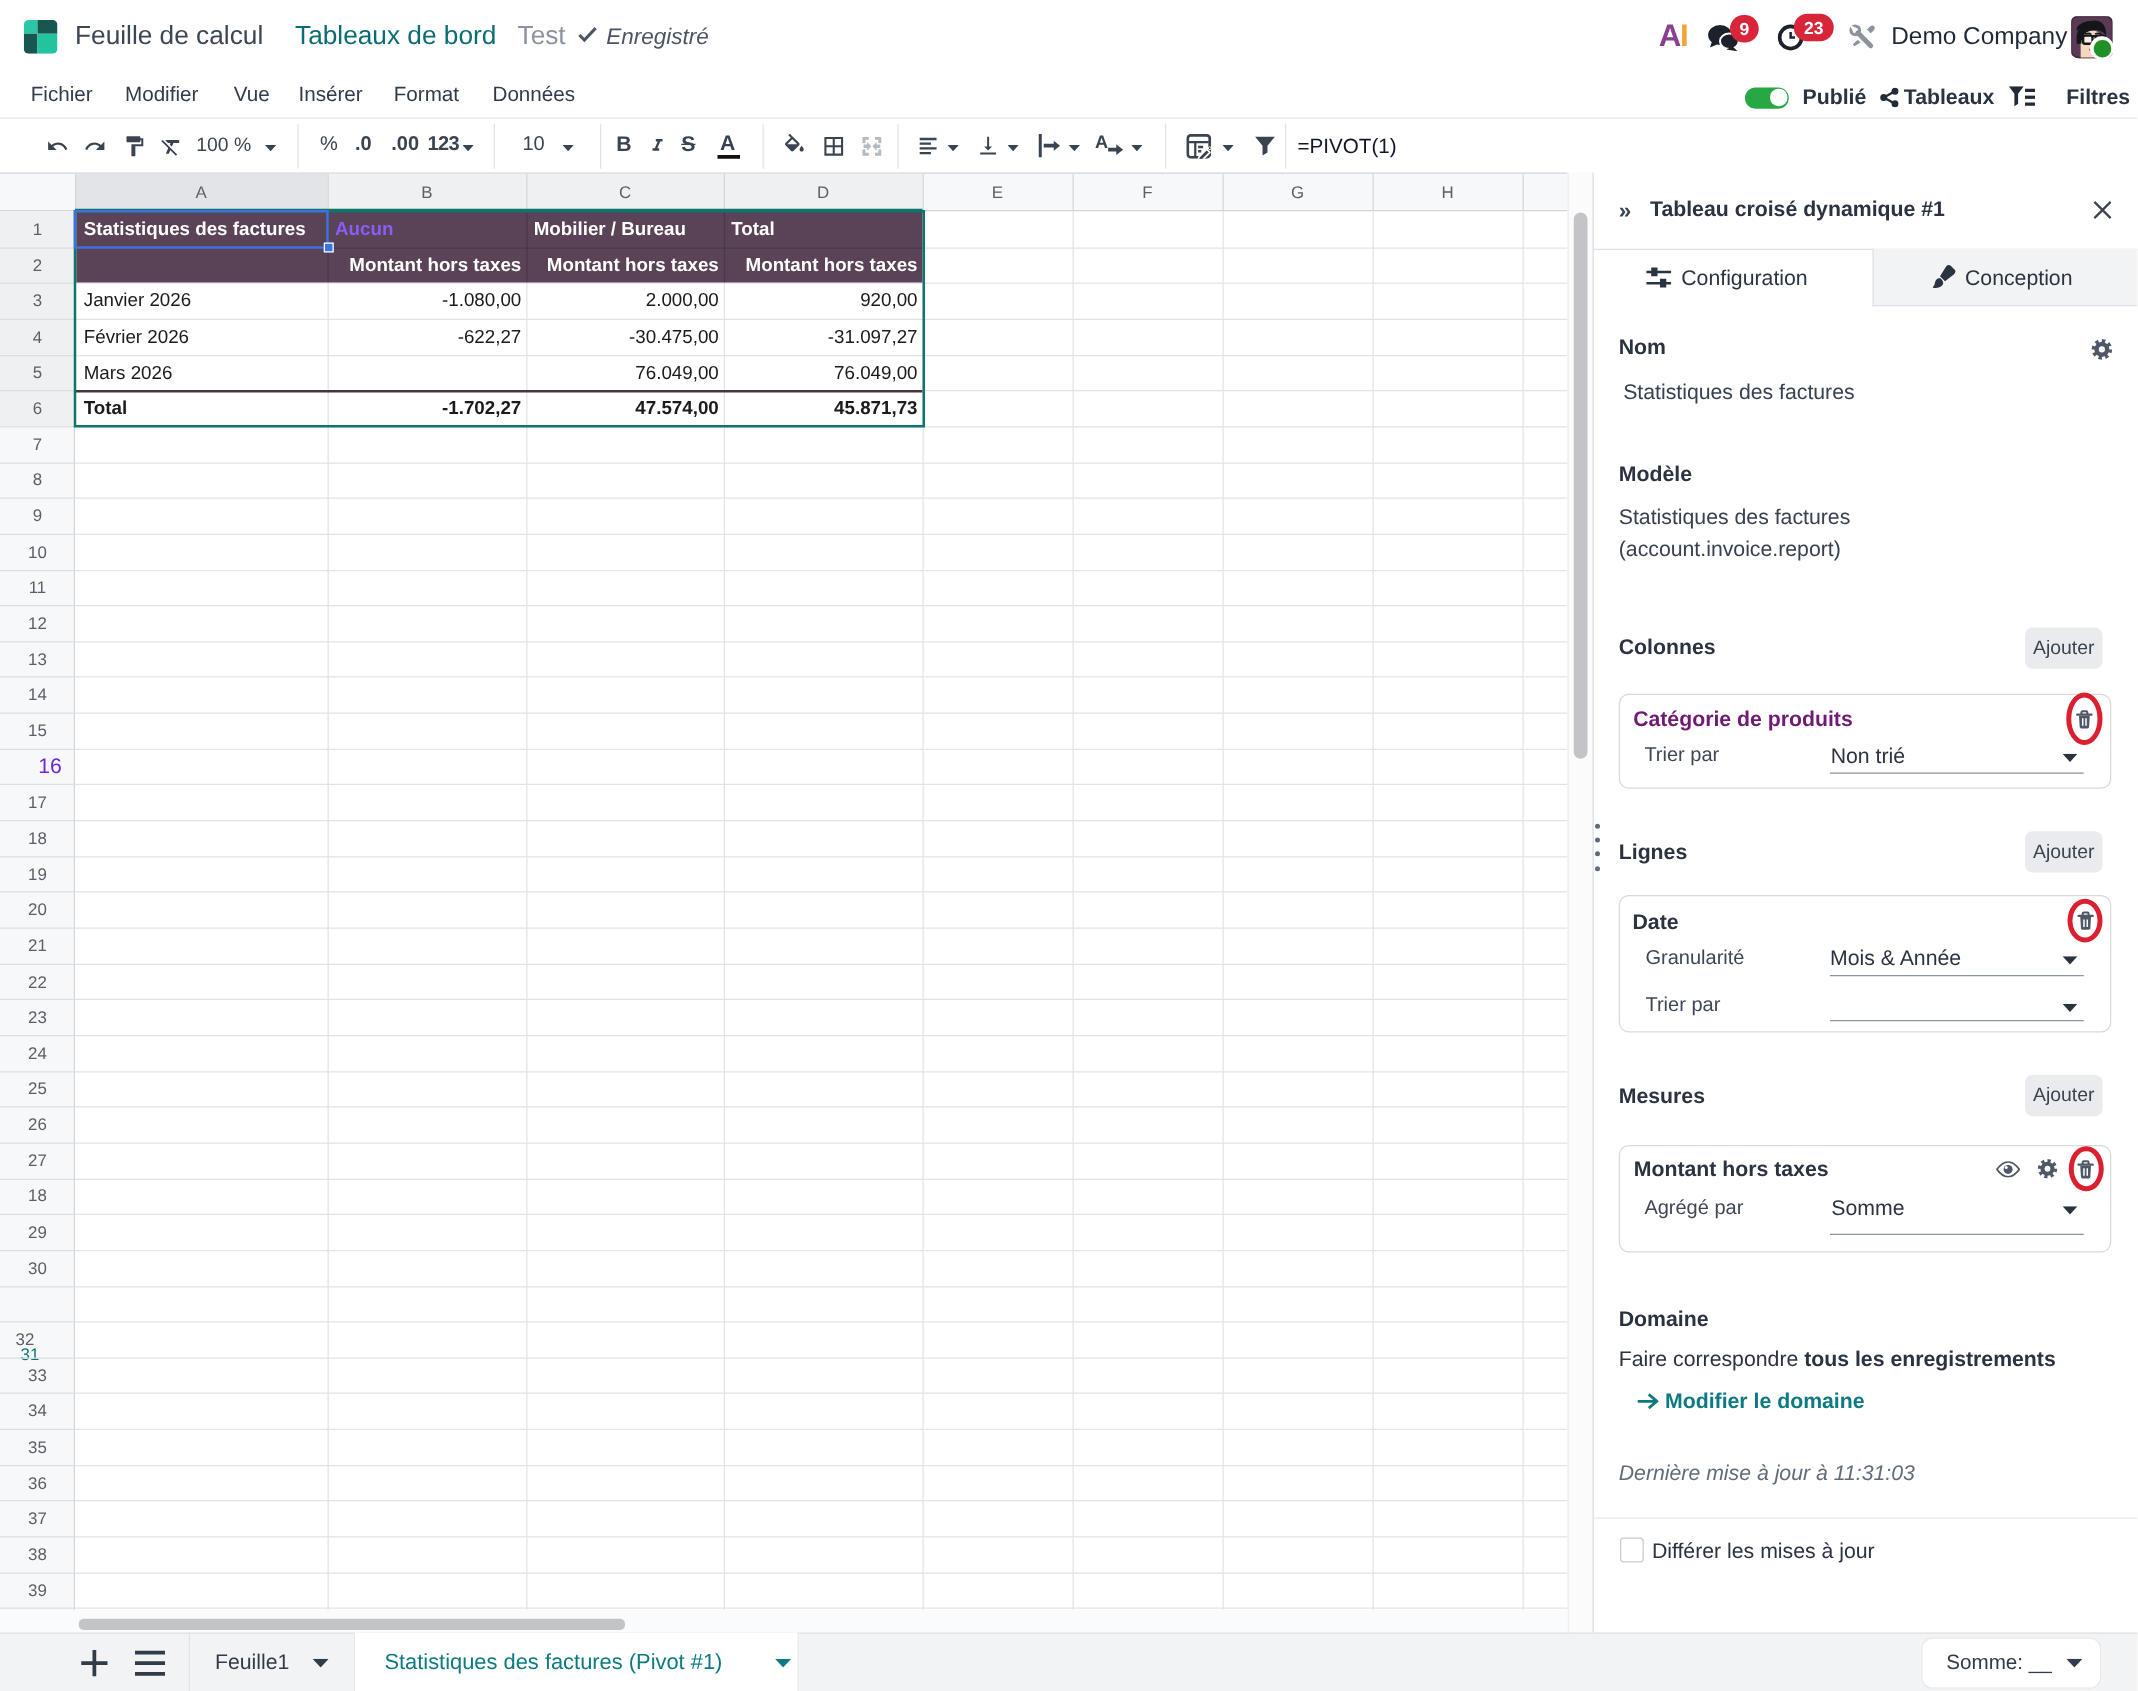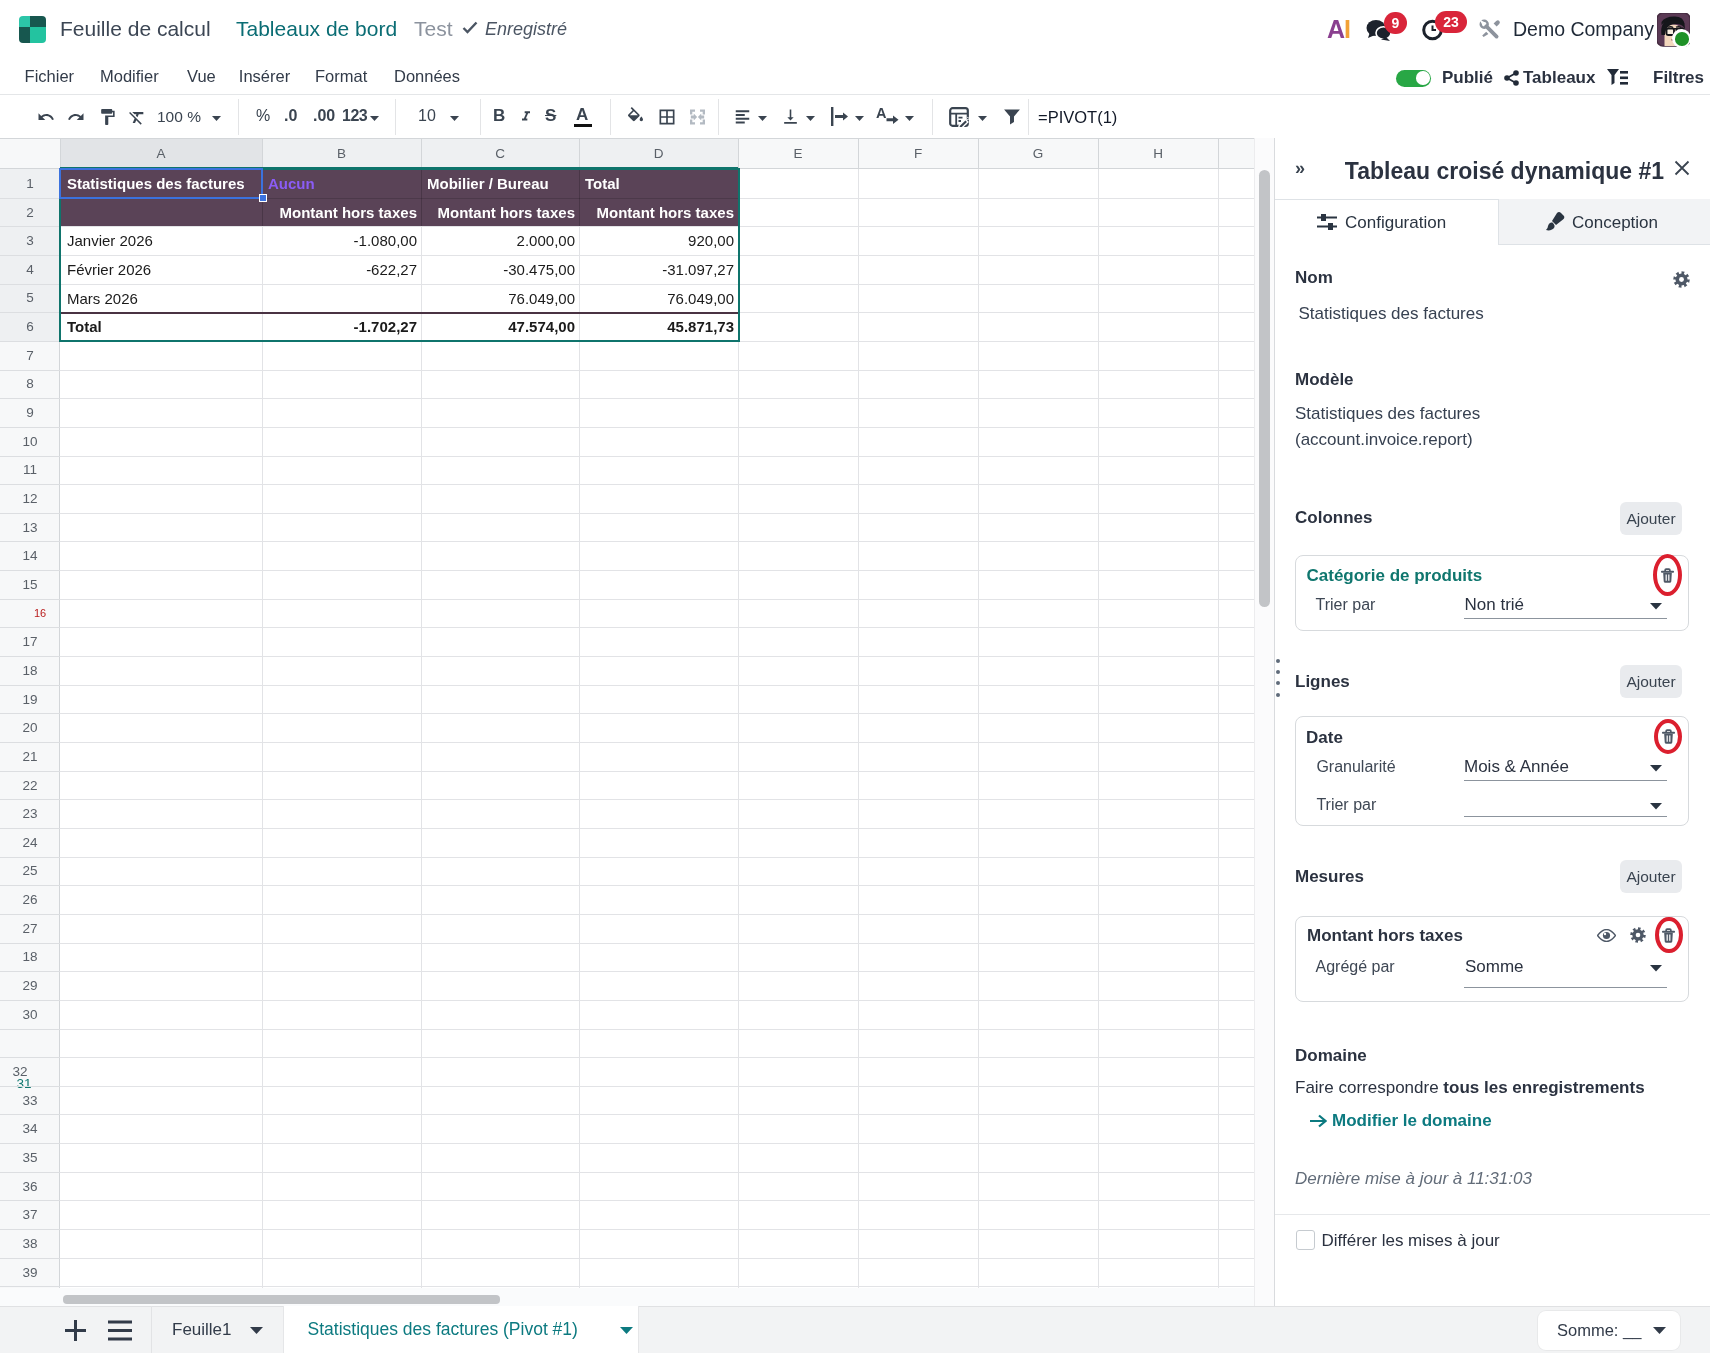--- a/index.html
+++ b/index.html
@@ -238,21 +238,21 @@
 <div class="ab ctr" style="left:0;top:459.8px;width:60px;height:20px;justify-content:center;font-size:13.5px;color:#5a6068">11</div>
 <div class="ab" style="left:0;top:484.15px;width:60px;height:1px;background:#dcdee1"></div>
 <div class="ab ctr" style="left:0;top:488.5px;width:60px;height:20px;justify-content:center;font-size:13.5px;color:#5a6068">12</div>
 <div class="ab" style="left:0;top:512.80px;width:60px;height:1px;background:#dcdee1"></div>
 <div class="ab ctr" style="left:0;top:517.1px;width:60px;height:20px;justify-content:center;font-size:13.5px;color:#5a6068">13</div>
 <div class="ab" style="left:0;top:541.45px;width:60px;height:1px;background:#dcdee1"></div>
 <div class="ab ctr" style="left:0;top:545.8px;width:60px;height:20px;justify-content:center;font-size:13.5px;color:#5a6068">14</div>
 <div class="ab" style="left:0;top:570.10px;width:60px;height:1px;background:#dcdee1"></div>
 <div class="ab ctr" style="left:0;top:574.4px;width:60px;height:20px;justify-content:center;font-size:13.5px;color:#5a6068">15</div>
 <div class="ab" style="left:0;top:598.75px;width:60px;height:1px;background:#dcdee1"></div>
-<div class="ab ctr" style="left:0;top:603.1px;width:80px;height:20px;justify-content:center;font-size:11px;color:#b91c1c">16</div>
+<div class="ab ctr" style="left:0;top:603.1px;width:80px;height:20px;justify-content:center;font-size:17px;color:#6d28d9">16</div>
 <div class="ab" style="left:0;top:627.40px;width:60px;height:1px;background:#dcdee1"></div>
 <div class="ab ctr" style="left:0;top:631.7px;width:60px;height:20px;justify-content:center;font-size:13.5px;color:#5a6068">17</div>
 <div class="ab" style="left:0;top:656.05px;width:60px;height:1px;background:#dcdee1"></div>
 <div class="ab ctr" style="left:0;top:660.4px;width:60px;height:20px;justify-content:center;font-size:13.5px;color:#5a6068">18</div>
 <div class="ab" style="left:0;top:684.70px;width:60px;height:1px;background:#dcdee1"></div>
 <div class="ab ctr" style="left:0;top:689.0px;width:60px;height:20px;justify-content:center;font-size:13.5px;color:#5a6068">19</div>
 <div class="ab" style="left:0;top:713.35px;width:60px;height:1px;background:#dcdee1"></div>
 <div class="ab ctr" style="left:0;top:717.7px;width:60px;height:20px;justify-content:center;font-size:13.5px;color:#5a6068">20</div>
 <div class="ab" style="left:0;top:742.00px;width:60px;height:1px;background:#dcdee1"></div>
 <div class="ab ctr" style="left:0;top:746.3px;width:60px;height:20px;justify-content:center;font-size:13.5px;color:#5a6068">21</div>
@@ -375,21 +375,21 @@
 <div class="ab" style="left:1254px;top:138px;width:20px;height:1168px;background:#fbfbfc;border-left:1px solid #ececee"></div>
 <div class="ab" style="left:1259px;top:170px;width:11px;height:437px;background:#c2c4c7;border-radius:6px"></div>
 <div class="ab" style="left:0;top:1288px;width:1254px;height:18px;background:#fafbfc"></div>
 <div class="ab" style="left:63px;top:1295px;width:437px;height:8.5px;background:#c2c4c7;border-radius:4px"></div>
 <div class="ab" style="left:1274px;top:138px;width:1px;height:1168px;background:#d9dbde"></div>
 <div class="ab" style="left:1276px;top:659.0px;width:4px;height:4px;border-radius:50%;background:#5f6b7a"></div>
 <div class="ab" style="left:1276px;top:670.2px;width:4px;height:4px;border-radius:50%;background:#5f6b7a"></div>
 <div class="ab" style="left:1276px;top:681.4px;width:4px;height:4px;border-radius:50%;background:#5f6b7a"></div>
 <div class="ab" style="left:1276px;top:692.6px;width:4px;height:4px;border-radius:50%;background:#5f6b7a"></div>
 <div class="ab" style="left:1295px;top:158px;font-size:18px;font-weight:700;color:#3a4450">»</div>
-<div class="ab" style="left:1320px;top:158px;width:344px;text-align:right;font-size:23px;font-weight:600;color:#2b3240;white-space:nowrap">Tableau croisé dynamique #1</div>
+<div class="ab" style="left:1320px;top:158px;width:344px;text-align:left;font-size:17px;font-weight:600;color:#2b3240;white-space:nowrap">Tableau croisé dynamique #1</div>
 <svg class="ab" style="left:1674px;top:160px" width="16" height="16" viewBox="0 0 16 16">
     <path d="M1.5 1.5 L14.5 14.5 M14.5 1.5 L1.5 14.5" stroke="#3a4450" stroke-width="1.8"></path>
   </svg>
 <div class="ab" style="left:1275px;top:199px;width:435px;height:46px;border-top:1px solid #dee2e6"></div>
 <div class="ab" style="left:1498px;top:199px;width:212px;height:46px;background:#f2f3f5;border-bottom:1px solid #dee2e6;border-left:1px solid #dee2e6"></div>
 <svg class="ab" style="left:1317px;top:213px" width="20" height="18" viewBox="0 0 20 18">
 <g stroke="#2a3441" stroke-width="2">
       <path d="M0 4.5 H20 M0 13.5 H20"></path>
     </g>
 <rect x="4" y="1" width="5" height="7" fill="#2a3441"></rect>
@@ -406,21 +406,21 @@
 <path d="M9.00 0.20 L12.37 0.87 L11.45 3.09 L13.53 4.47 L15.22 2.78 L17.13 5.63 L14.91 6.55 L15.40 9.00 L17.80 9.00 L17.13 12.37 L14.91 11.45 L13.53 13.53 L15.22 15.22 L12.37 17.13 L11.45 14.91 L9.00 15.40 L9.00 17.80 L5.63 17.13 L6.55 14.91 L4.47 13.53 L2.78 15.22 L0.87 12.37 L3.09 11.45 L2.60 9.00 L0.20 9.00 L0.87 5.63 L3.09 6.55 L4.47 4.47 L2.78 2.78 L5.63 0.87 L6.55 3.09 L9.00 2.60 Z" fill="#4e5866"></path>
     <circle cx="9" cy="9" r="2.6" fill="#fff"></circle>
   </svg>
 <div class="ab" style="left:1298.5px;top:304px;font-size:17px;color:#374151;white-space:nowrap">Statistiques des factures</div>
 <div class="ab" style="left:1295px;top:370px;font-size:17px;font-weight:700;color:#2b3240;white-space:nowrap">Modèle</div>
 <div class="ab" style="left:1295px;top:404px;font-size:17px;color:#374151;white-space:nowrap">Statistiques des factures</div>
 <div class="ab" style="left:1295px;top:430px;font-size:17px;color:#374151;white-space:nowrap">(account.invoice.report)</div>
 <div class="ab" style="left:1295px;top:508px;font-size:17px;font-weight:700;color:#2b3240;white-space:nowrap">Colonnes</div>
 <div class="ab ctr" style="left:1620px;top:502px;width:62px;height:33px;background:#e9ebee;border-radius:6px;justify-content:center;font-size:15.5px;color:#3a4450">Ajouter</div>
 <div class="ab" style="left:1295px;top:554.5px;width:394px;height:76.5px;border:1px solid #d7dadd;border-radius:8px"></div>
-<div class="ab" style="left:1306.5px;top:566px;font-size:17px;font-weight:700;color:#0f766e;white-space:nowrap">Catégorie de produits</div>
+<div class="ab" style="left:1306.5px;top:566px;font-size:17px;font-weight:700;color:#701a75;white-space:nowrap">Catégorie de produits</div>
 <svg class="ab" style="left:1660px;top:566.5px" width="15" height="17" viewBox="0 0 16 17">
     <path d="M2 4.5 H14" stroke="#4e5866" stroke-width="2" stroke-linecap="round"></path>
 <path d="M5.5 4 V2.6 Q5.5 1.6 6.5 1.6 H9.5 Q10.5 1.6 10.5 2.6 V4" fill="none" stroke="#4e5866" stroke-width="1.8"></path>
 <path d="M3.4 5.5 H12.6 L12 15 Q11.9 16.2 10.8 16.2 H5.2 Q4.1 16.2 4 15 Z" fill="#4e5866"></path>
 <path d="M6.6 7.5 V14 M9.4 7.5 V14" stroke="#fff" stroke-width="1.3"></path>
   </svg>
 <div class="ab" style="left:1652.8px;top:553.7px;width:29.4px;height:42.6px;border:4.5px solid #db1f2e;border-radius:50%"></div>
 <div class="ab" style="left:1315.5px;top:596px;font-size:16px;color:#3e4754;white-space:nowrap">Trier par</div>
 <div class="ab" style="left:1464.5px;top:595px;font-size:17px;color:#2b3240;white-space:nowrap">Non trié</div>
 <div class="ab" style="left:1650px;top:603px">

